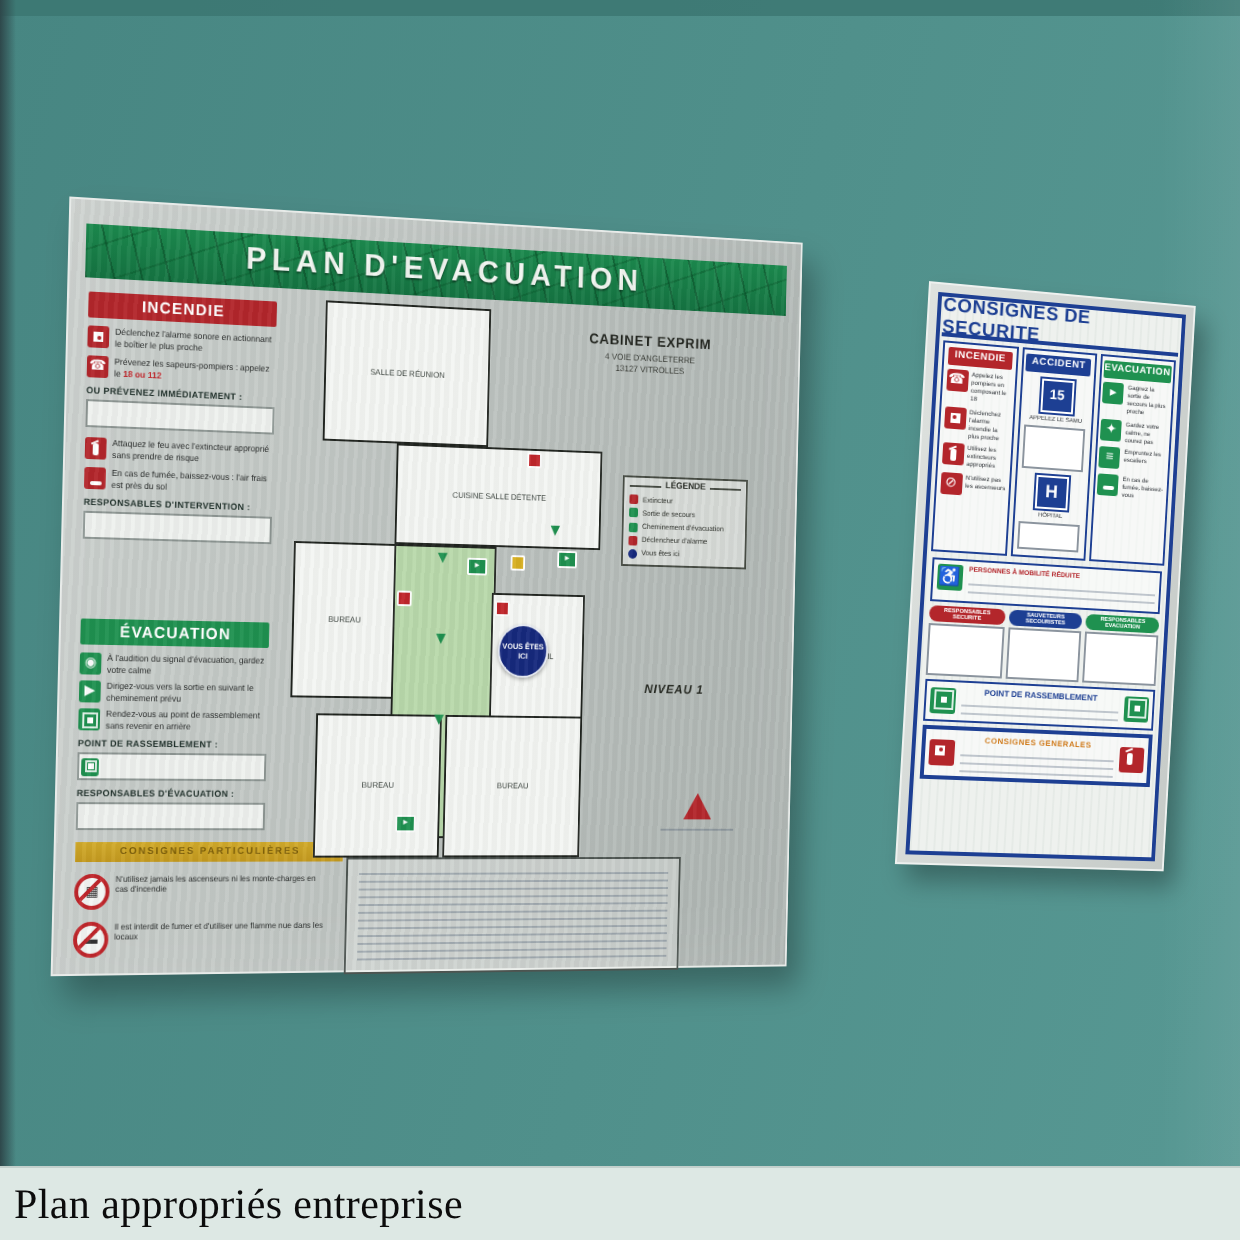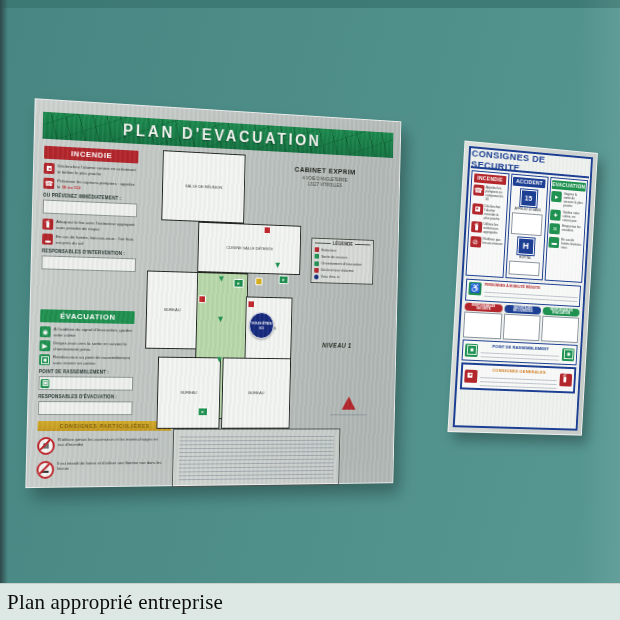--- a/index.html
+++ b/index.html
@@ -428,15 +428,15 @@
           <div class="gtitle">CONSIGNES GENERALES</div>
           <div class="glines lines"></div>
         </div>
         <div class="ic red pict-ext" style="width:13px;height:13px;min-width:13px;"></div>
       </div>
 
     </div>
   </div>
 
   <div class="caption-bar">
-    <span>Plan approprié entreprise</span>
+    <span>Plan appropriés entreprise</span>
   </div>
 </div>
 
 </body></html>

